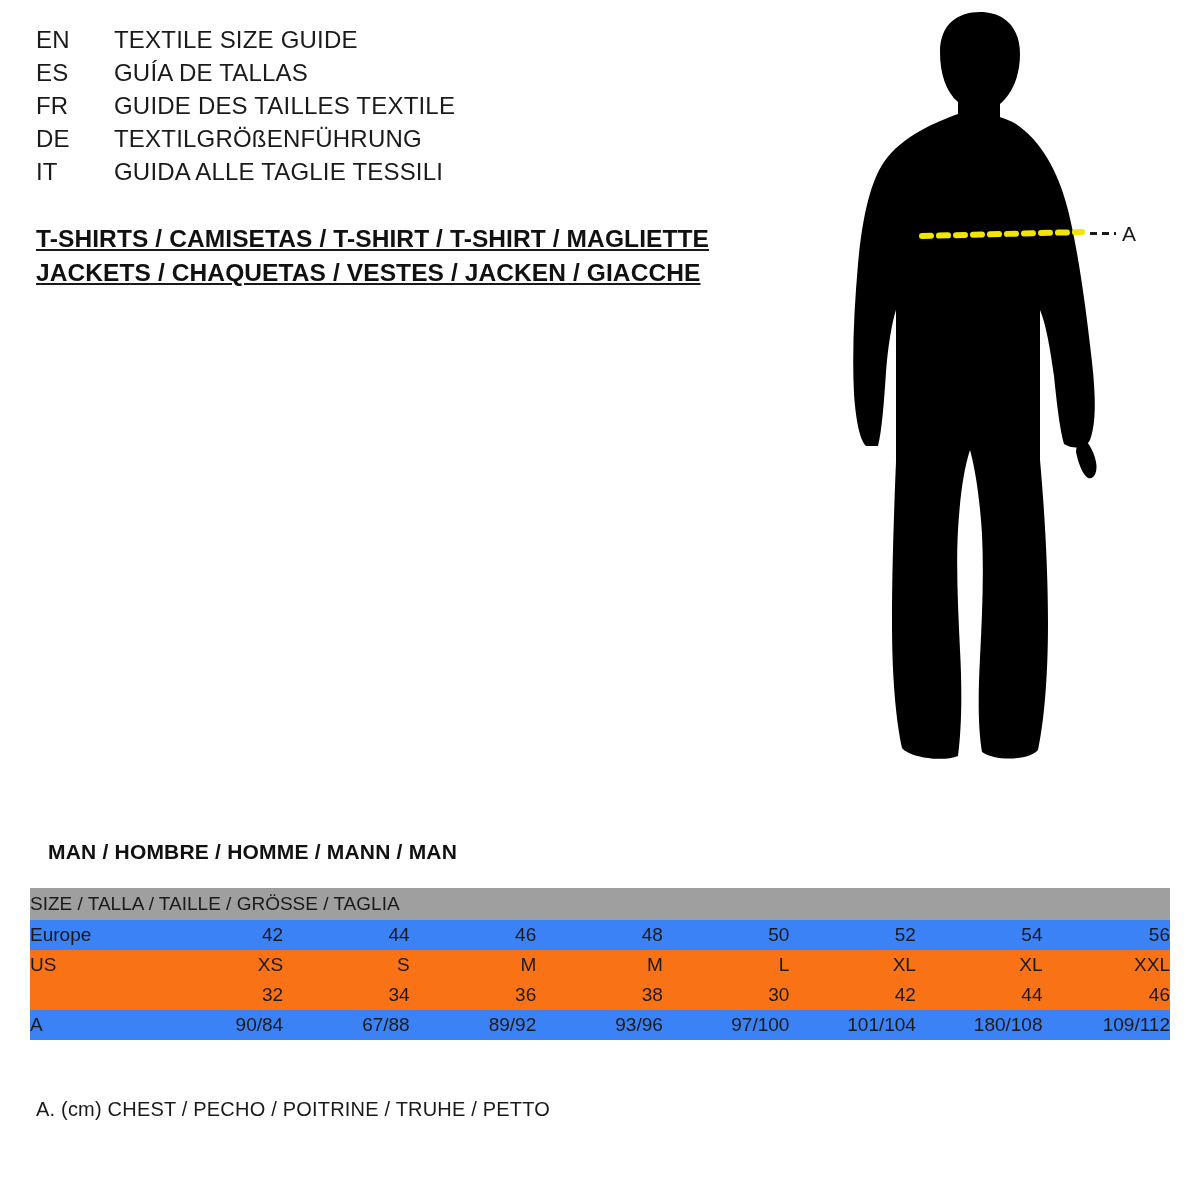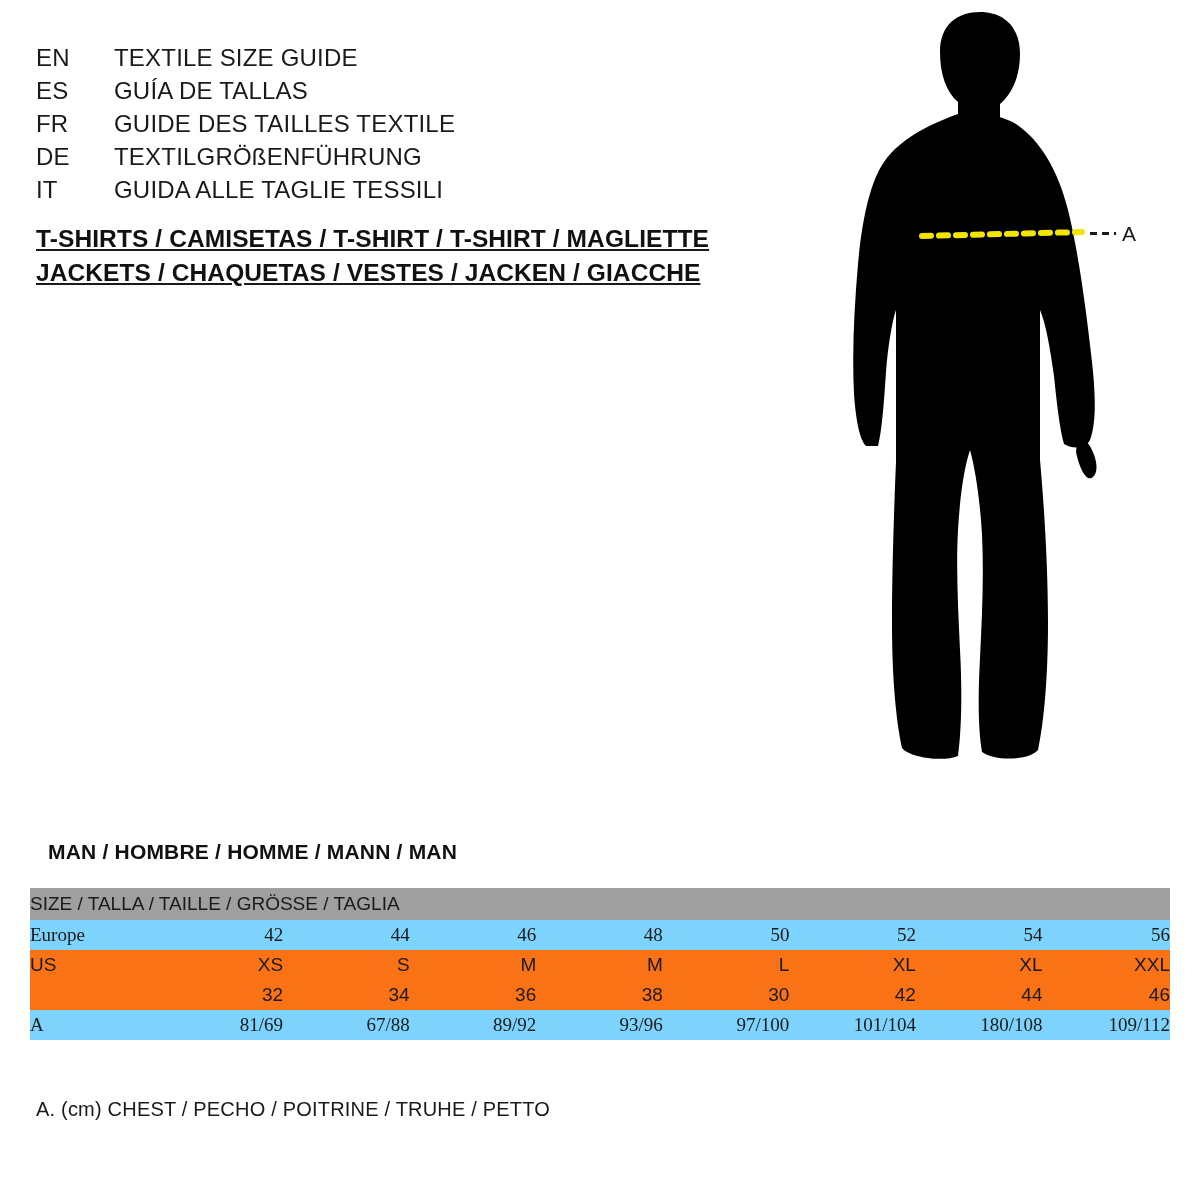--- a/index.html
+++ b/index.html
@@ -32,21 +32,20 @@
   .lang-row {
     display: flex;
     align-items: baseline;
     height: 33px;
   }
   .lang-code {
     width: 78px;
     font-size: 24px;
     letter-spacing: 0.2px;
     color: #1a1a1a;
-    margin-top: 18px;
   }
   .lang-text {
     font-size: 24px;
     letter-spacing: 0.2px;
     color: #1a1a1a;
     white-space: nowrap;
   }
 
   .garment-lines {
     position: absolute;
@@ -126,21 +125,21 @@
   td.val-cell {
     text-align: right;
     width: 121px;
   }
   tr.head-row td {
     background: #9f9f9f;
     font-size: 19px;
     height: 32px;
   }
   tr.shade td { background: #f97316; }
-  tr.plain td { background: #7dd3fc; font-family: Liberation Serif, serif; }
+  tr.plain td { background: #3b82f6; }
 
   .footnote {
     position: absolute;
     left: 36px;
     top: 1098px;
     font-size: 20px;
     letter-spacing: 0.2px;
     color: #1a1a1a;
   }
 </style>
@@ -259,21 +258,21 @@
       <td class="val-cell">34</td>
       <td class="val-cell">36</td>
       <td class="val-cell">38</td>
       <td class="val-cell">30</td>
       <td class="val-cell">42</td>
       <td class="val-cell">44</td>
       <td class="val-cell">46</td>
     </tr>
     <tr class="plain">
       <td class="label-cell">A</td>
-      <td class="val-cell">81/69</td>
+      <td class="val-cell">90/84</td>
       <td class="val-cell">67/88</td>
       <td class="val-cell">89/92</td>
       <td class="val-cell">93/96</td>
       <td class="val-cell">97/100</td>
       <td class="val-cell">101/104</td>
       <td class="val-cell">180/108</td>
       <td class="val-cell">109/112</td>
     </tr>
   </tbody>
     </table>

